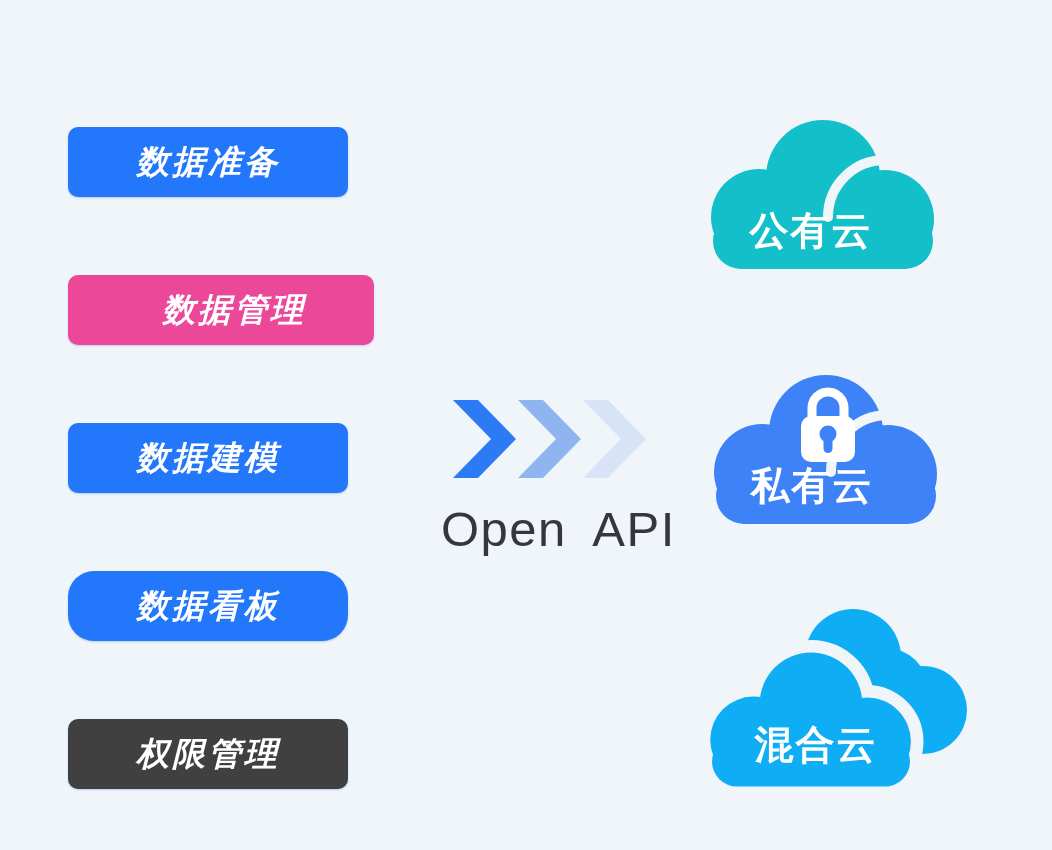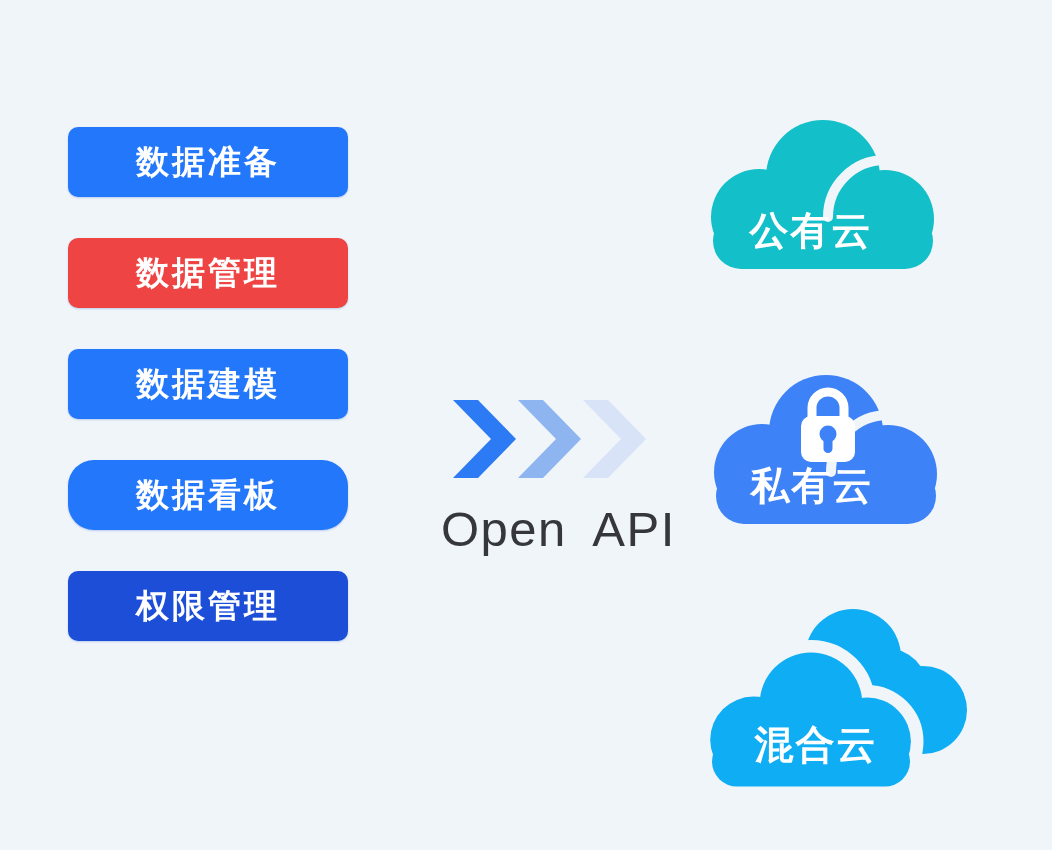--- a/index.html
+++ b/index.html
@@ -16,21 +16,22 @@
   }
   .stage { position: absolute; inset: 0; }
 
   
   .modules {
     position: absolute;
     left: 68px;
     top: 127px;
     display: flex;
     flex-direction: column;
-    gap: 41px;
+    gap: 78px;
+    font-style: italic;
   }
   .module-btn {
     width: 280px;
     height: 70px;
     border-radius: 10px;
     display: flex;
     align-items: center;
     justify-content: center;
     color: #ffffff;
     font-size: 33px;
@@ -81,30 +82,30 @@
     </g>
   </defs>
 </svg>
 
 <div class="stage">
 
   <div class="modules">
     <div class="module-btn" style="background: rgb(34, 119, 251);">
       <span>数据准备</span>
     </div>
-    <div class="module-btn" style="background: #ef4444;">
+    <div class="module-btn" style="background: #ec4899; padding-left: 26px;">
       <span>数据管理</span>
     </div>
     <div class="module-btn" style="background: rgb(34, 119, 251); text-align: right;">
       <span>数据建模</span>
     </div>
     <div class="module-btn" style="background: rgb(34, 119, 251); border-radius: 26px;">
       <span>数据看板</span>
     </div>
-    <div class="module-btn" style="background: #1d4ed8;">
+    <div class="module-btn" style="background: #404040;">
       <span>权限管理</span>
     </div>
   </div>
 
   <svg class="chevrons" width="196" height="78" viewBox="0 0 196 78">
     <polygon points="0,0 25,0 63,39 25,78 0,78 38,39" fill="#2d7bf4"></polygon>
     <polygon points="65,0 90,0 128,39 90,78 65,78 103,39" fill="#8fb5f0"></polygon>
     <polygon points="130,0 155,0 193,39 155,78 130,78 168,39" fill="#d9e3f8"></polygon>
   </svg>
   <div class="open-api">Open API</div>

